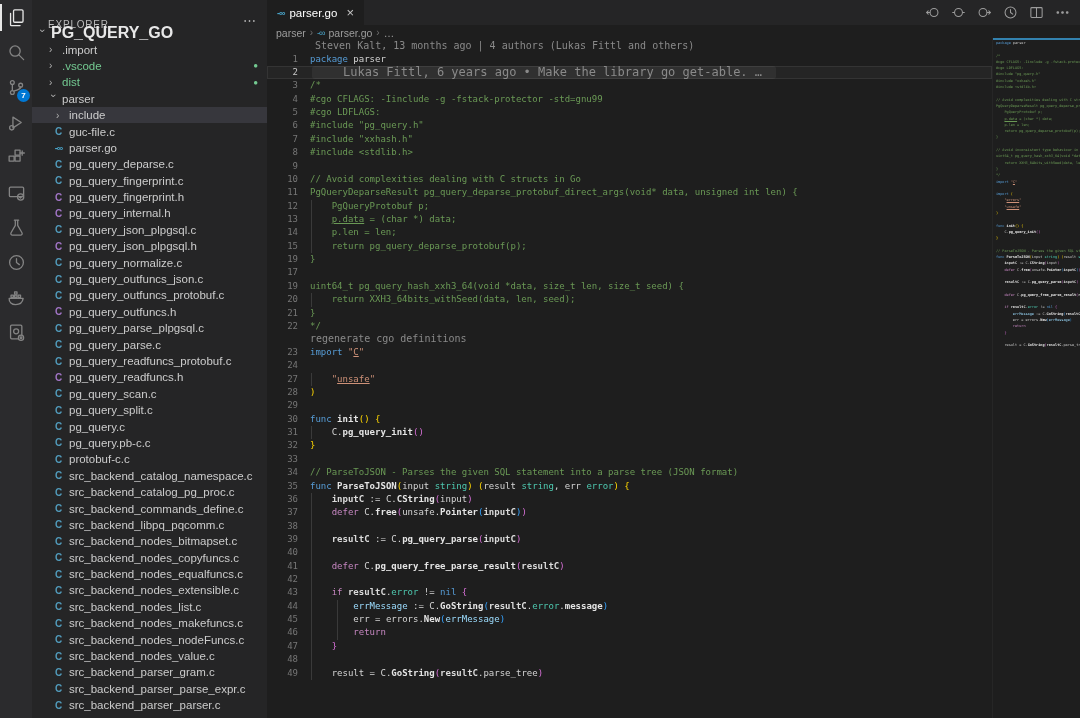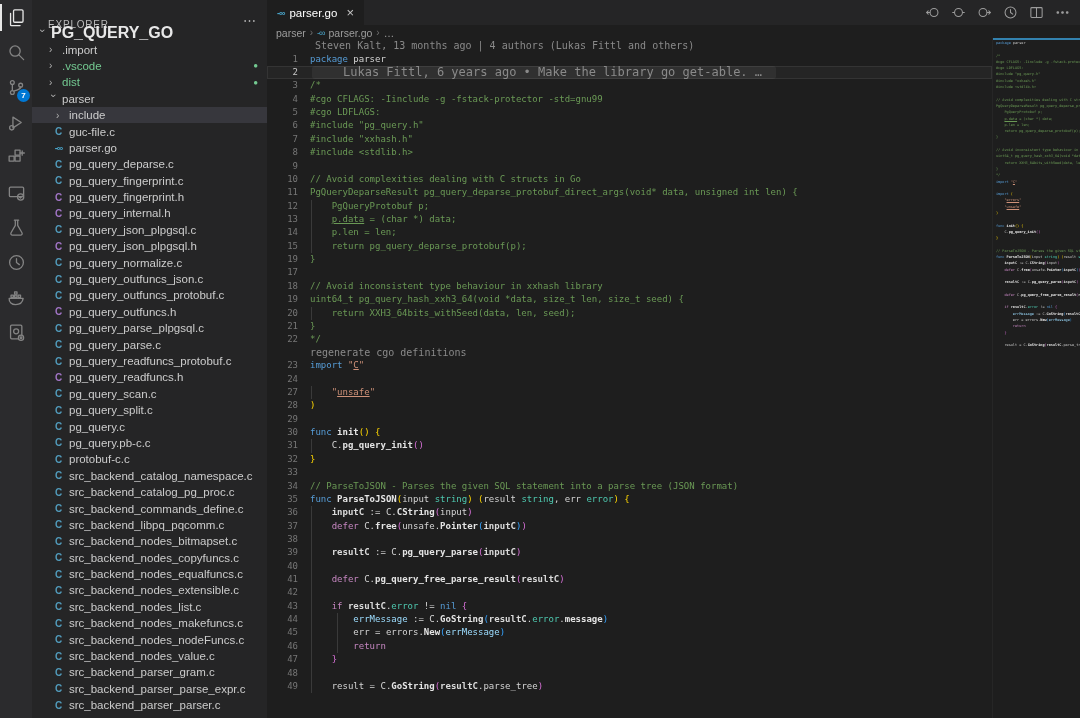--- a/index.html
+++ b/index.html
@@ -446,21 +446,20 @@
         <div class="cl"><span class="ln">8</span><span class="txt"><span class="cmt">#include &lt;stdlib.h&gt;</span></span></div>
         <div class="cl"><span class="ln">9</span><span class="txt"></span></div>
         <div class="cl"><span class="ln">10</span><span class="txt"><span class="cmt">// Avoid complexities dealing with C structs in Go</span></span></div>
         <div class="cl"><span class="ln">11</span><span class="txt"><span class="cmt">PgQueryDeparseResult pg_query_deparse_protobuf_direct_args(void* data, unsigned int len) {</span></span></div>
         <div class="cl"><span class="guide1"></span><span class="ln">12</span><span class="txt"><span class="cmt">    PgQueryProtobuf p;</span></span></div>
         <div class="cl"><span class="guide1"></span><span class="ln">13</span><span class="txt"><span class="cmt">    </span><span class="cmtu">p.data</span><span class="cmt"> = (char *) data;</span></span></div>
         <div class="cl"><span class="guide1"></span><span class="ln">14</span><span class="txt"><span class="cmt">    p.len = len;</span></span></div>
         <div class="cl"><span class="guide1"></span><span class="ln">15</span><span class="txt"><span class="cmt">    return pg_query_deparse_protobuf(p);</span></span></div>
         <div class="cl"><span class="ln">19</span><span class="txt"><span class="cmt">}</span></span></div>
         <div class="cl"><span class="ln">17</span><span class="txt"></span></div>
-        <div class="cl"><span class="ln">18</span><span class="txt"><span class="cmt">// Avoid inconsistent type behaviour in xxhash library</span></span></div>
         <div class="cl"><span class="ln">19</span><span class="txt"><span class="cmt">uint64_t pg_query_hash_xxh3_64(void *data, size_t len, size_t seed) {</span></span></div>
         <div class="cl"><span class="guide1"></span><span class="ln">20</span><span class="txt"><span class="cmt">    return XXH3_64bits_withSeed(data, len, seed);</span></span></div>
         <div class="cl"><span class="ln">21</span><span class="txt"><span class="cmt">}</span></span></div>
         <div class="cl"><span class="ln">22</span><span class="txt"><span class="cmt">*/</span></span></div>
         <div class="lens" style="padding-left:43px">regenerate cgo definitions</div>
         <div class="cl"><span class="ln">23</span><span class="txt"><span class="kw">import</span><span> </span><span class="str">"</span><span class="stru">C</span><span class="str">"</span></span></div>
         <div class="cl"><span class="ln">24</span><span class="txt"></span></div>
         <div class="cl"><span class="guide1"></span><span class="ln">27</span><span class="txt"><span>    </span><span class="str">"</span><span class="stru">unsafe</span><span class="str">"</span></span></div>
         <div class="cl"><span class="ln">28</span><span class="txt"><span class="b1">)</span></span></div>
         <div class="cl"><span class="ln">29</span><span class="txt"></span></div>

